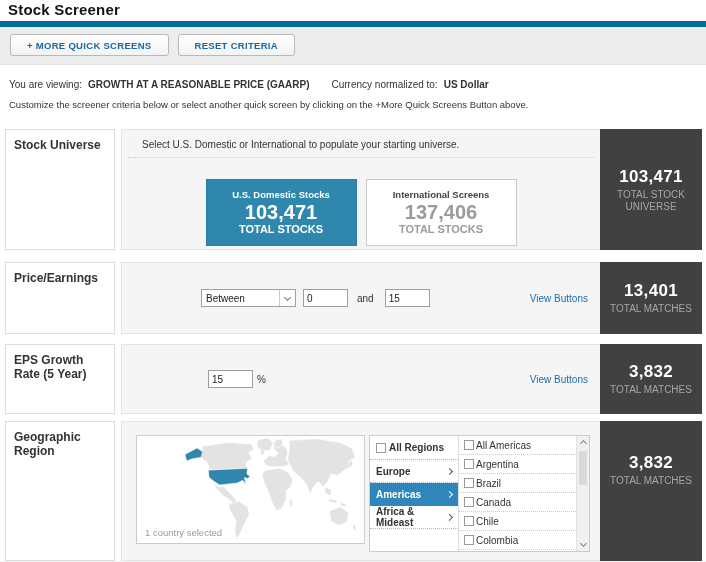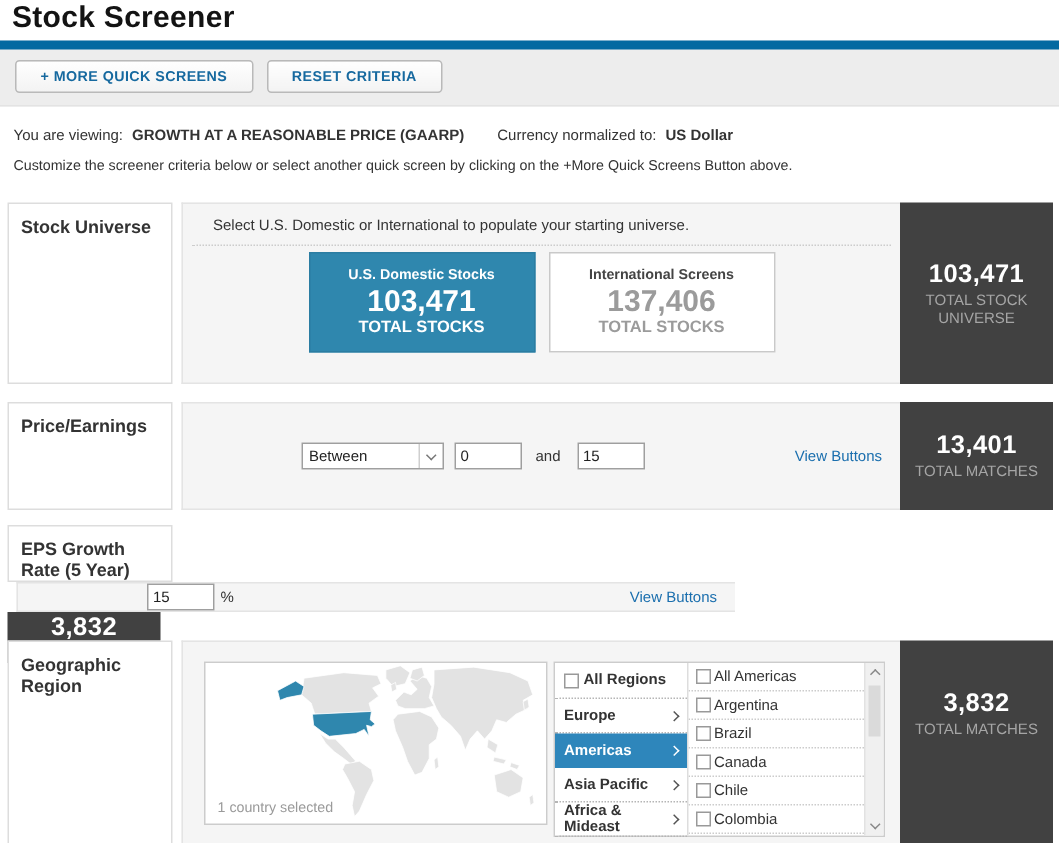--- a/index.html
+++ b/index.html
@@ -1,39 +1,39 @@
 <!DOCTYPE html>
 <html><head>
 <meta charset="utf-8">
 <style>
   * { margin:0; padding:0; box-sizing:border-box; }
   html,body { width:706px; background:#fff; font-family:"Liberation Sans", sans-serif; color:#333; }
-  .page-title { font-size:20px; font-weight:bold; color:#131313; margin:1px 0 3px 8px; letter-spacing:0.2px; }
+  .page-title { font-size:15px; font-weight:bold; color:#131313; margin:1px 0 3px 8px; letter-spacing:0.2px; }
   .toolbar { background:#ededed; border-top:6px solid #0369a1; border-bottom:1px solid #e3e3e3; padding:7px 0 8px 10px; display:flex; gap:9px; }
   .btn { background:linear-gradient(#ffffff,#f3f3f3); border:1px solid #b9b9b9; border-radius:3px; color:#16699f; font-weight:bold; font-size:9.5px; height:22px; padding:0 16px; display:flex; align-items:center; letter-spacing:0.3px; cursor:pointer; }
   .viewing-line { margin:14px 0 0 9px; font-size:10px; color:#333; }
   .viewing-line b { font-weight:bold; }
   .sep-space { display:inline-block; width:22px; }
   .lbl-space { display:inline-block; width:6px; }
   .customize-line { margin:9px 0 19px 9px; font-size:9.5px; color:#333; }
 
   .row { display:flex; align-items:stretch; margin:0 0 12px 5px; width:697px; }
   .row-label { width:110px; flex:none; background:#fff; border:1px solid #ddd; padding:8px 6px 0 8px; font-weight:bold; font-size:12px; color:#333; }
   .row-main { width:479px; flex:none; background:#f5f5f5; border:1px solid #e4e4e4; border-right:none; margin-left:6px; position:relative; }
   .row-total { width:102px; flex:none; background:#414141; text-align:center; display:flex; flex-direction:column; justify-content:center; }
   .total-count { font-size:17px; font-weight:bold; color:#fff; letter-spacing:0.3px; }
   .total-caption { font-size:10px; color:#a5a5a5; line-height:12px; margin-top:2px; padding:0 10px; }
 
   .row-universe { height:121px; }
   .row-pe { height:72px; margin-bottom:10px; }
-  .row-eps { height:70px; margin-bottom:7px;flex-direction:column; }
+  .row-eps { height:70px; margin-bottom:7px; }
   .row-geo { height:140px; margin-bottom:0; }
 
   .universe-note { font-size:10px; color:#333; padding:9px 0 7px 14px; border-bottom:1px dotted #ccc; margin:0 6px; }
-  .cards { display:flex; justify-content:center; gap:9px; margin-top:4px; }
+  .cards { display:flex; justify-content:center; gap:9px; margin-top:21px; }
   .card { width:151px; height:67px; text-align:center; padding-top:9px; cursor:pointer; }
   .card-domestic { background:#2f87ae; border:1px solid #2b7da2; color:#fff; }
   .card-intl { background:#fff; border:1px solid #c9c9c9; }
   .card-title { font-size:9.5px; font-weight:bold; }
   .card-intl .card-title { color:#444; }
   .card-count { font-size:20px; font-weight:bold; margin-top:2px; line-height:21px; }
   .card-caption { font-size:11px; font-weight:bold; line-height:13px; }
   .card-intl .card-count, .card-intl .card-caption { color:#9b9b9b; }
 
   .controls { display:flex; align-items:center; height:100%; padding-left:79px; font-size:10px; }
@@ -181,24 +181,20 @@
           </div>
           <div class="region-item">
             <span>Europe</span>
             <span class="chev-right"></span>
           </div>
           <div class="region-item selected">
             <span>Americas</span>
             <span class="chev-right"></span>
           </div>
           <div class="region-item">
-            <span>Asia Pacific</span>
-            <span class="chev-right"></span>
-          </div>
-          <div class="region-item">
             <span>Africa &amp; Mideast</span>
             <span class="chev-right"></span>
           </div>
         </div>
         <div class="country-col">
           <div class="country-item">
             <span class="checkbox"></span>
             <span>All Americas</span>
           </div>
           <div class="country-item">

